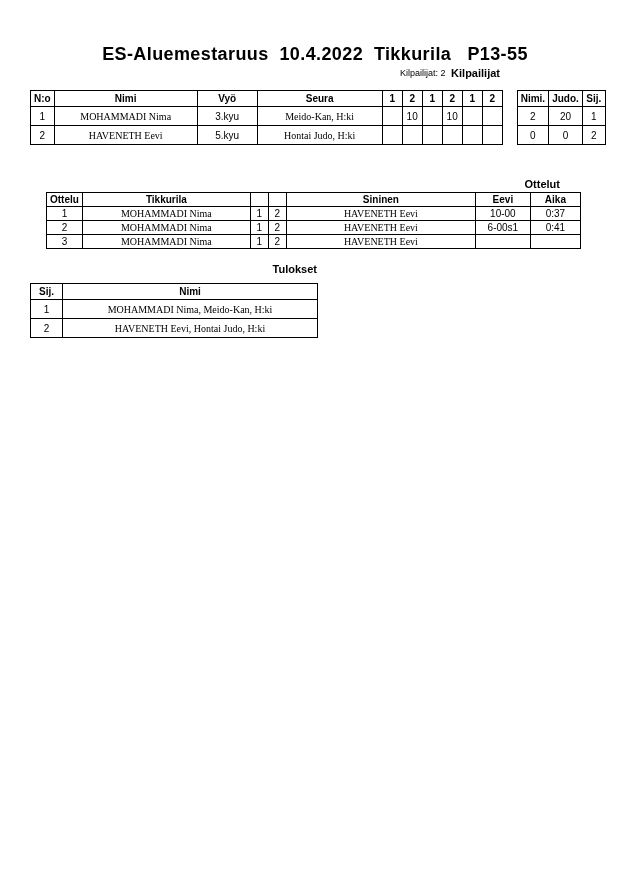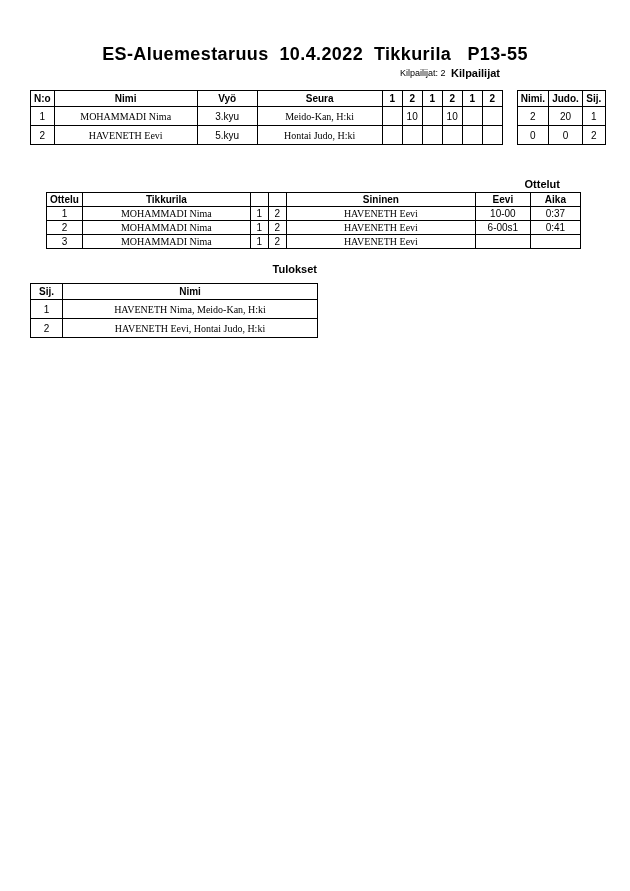--- a/index.html
+++ b/index.html
@@ -213,21 +213,21 @@
           <col style="width:32px">
           <col style="width:255px">
         </colgroup>
       <tbody>
           <tr>
         <th>Sij.</th>
         <th>Nimi</th>
       </tr>
       <tr>
         <td>1</td>
-        <td class="left">HAVENETH Nima, Meido-Kan, H:ki</td>
+        <td class="left">MOHAMMADI Nima, Meido-Kan, H:ki</td>
       </tr>
       <tr>
         <td>2</td>
         <td class="left">HAVENETH Eevi, Hontai Judo, H:ki</td>
       </tr>
     </tbody>
       </table>
   </div>
 
 </div>

